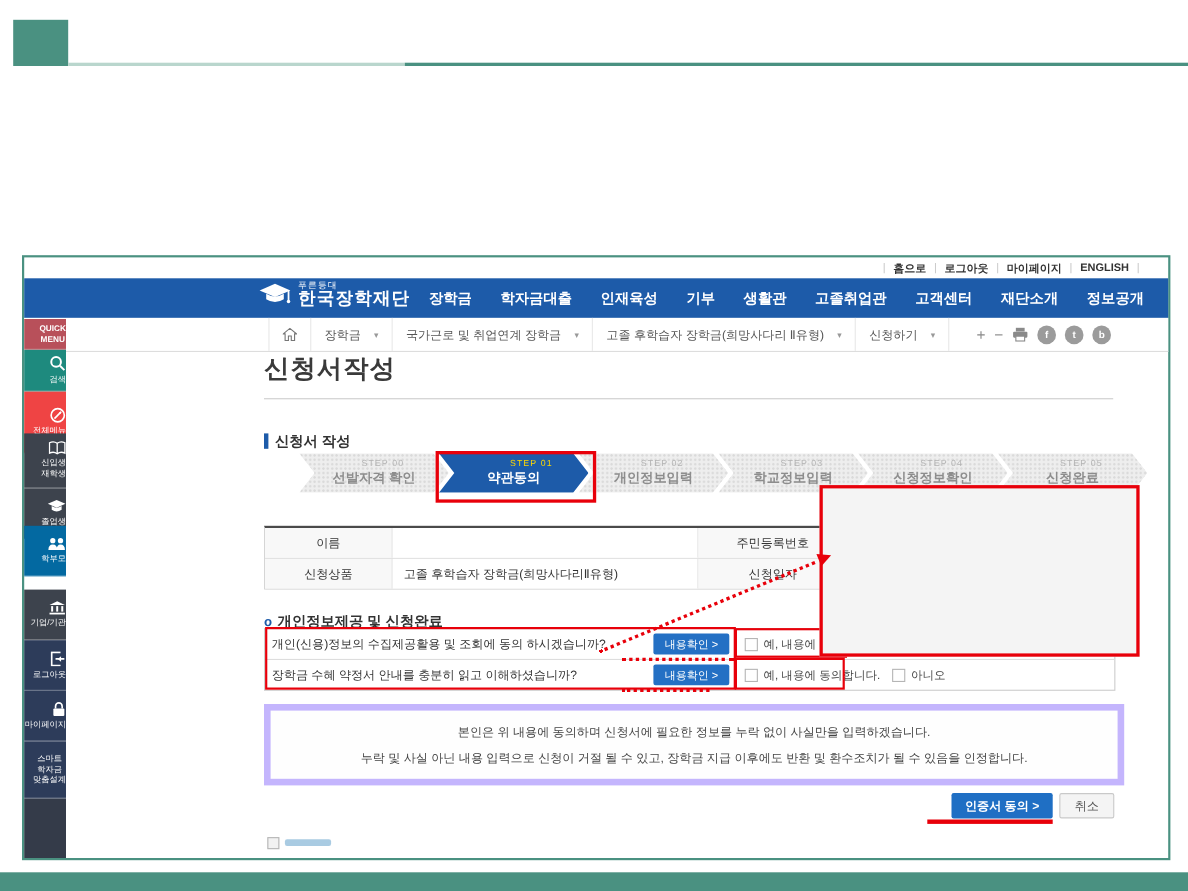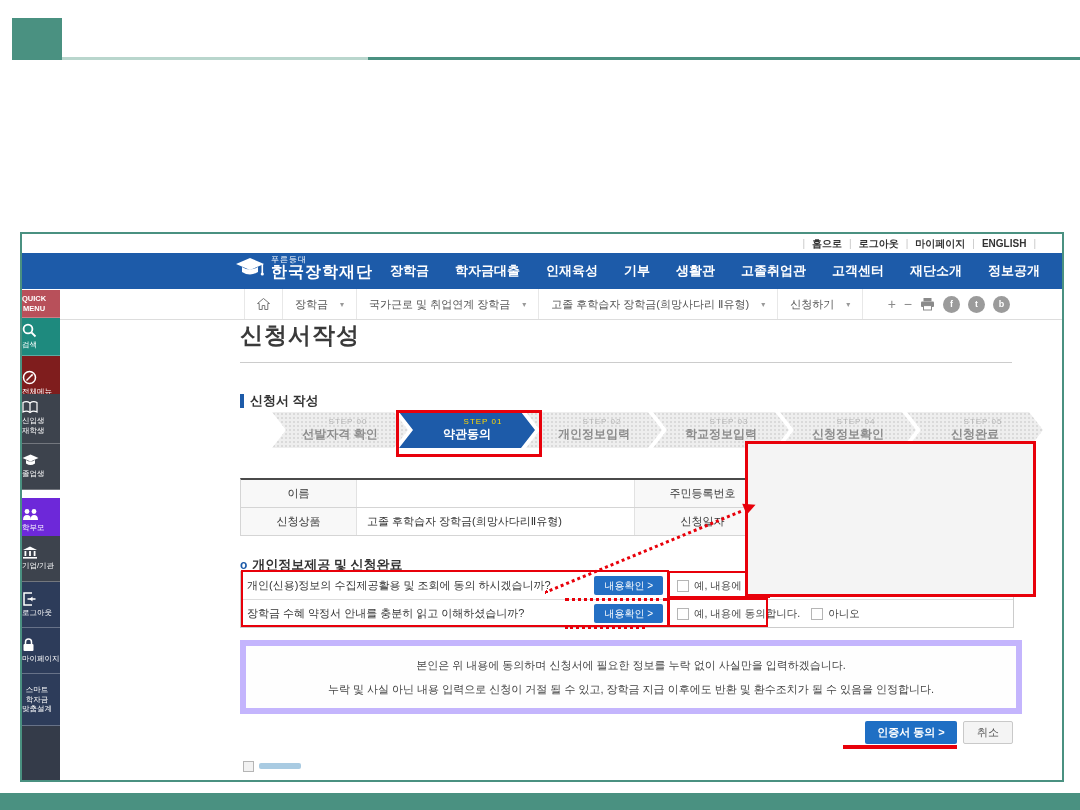--- a/index.html
+++ b/index.html
@@ -92,21 +92,21 @@
   .btn-confirm{left:843px;top:487px;width:92px;height:23px;background:#1f6fc4;color:#fff;font-size:11px;font-weight:bold;
                display:flex;align-items:center;justify-content:center;border-radius:2px;cursor:pointer;}
   .btn-underline{left:821px;top:511px;width:114px;height:4px;background:#e8000a;}
   .btn-cancel{left:941px;top:487px;width:50px;height:23px;background:#f4f4f4;border:1px solid #c9c9c9;color:#555;
               font-size:11px;display:flex;align-items:center;justify-content:center;border-radius:2px;cursor:pointer;box-sizing:border-box;}
 
   .trunc-box{left:221px;top:527px;width:9px;height:9px;border:1px solid #b5b5b5;background:#f2f2f2;}
   .trunc-link{left:237px;top:529px;width:42px;height:6px;background:#a9cbe2;border-radius:2px;}
 
   
-  .sb{left:0;width:38px;display:flex;flex-direction:column;align-items:flex-start;justify-content:center;gap:2px;
+  .sb{left:0;width:38px;display:flex;flex-direction:column;align-items:flex-end;justify-content:center;gap:2px;
       color:#fff;text-align:center;cursor:pointer;box-sizing:border-box;border-bottom:1px solid rgba(255,255,255,.28);z-index:8;}
   .sb .lbl{font-size:7.5px;line-height:1.3;white-space:pre-line;}
   .sb svg{display:block;}
 
   
   .big-overlay{left:723px;top:207px;width:291px;height:156px;background:#f4f4f4;border:3px solid #e8000a;z-index:10;box-sizing:border-box;}
   .rectA{left:219px;top:336px;width:428px;height:57px;border:2px solid #e8000a;z-index:12;box-sizing:border-box;}
   .rectB{left:646px;top:337px;width:102px;height:27px;border:2px solid #e8000a;z-index:5;box-sizing:border-box;}
   .rectC{left:646px;top:364px;width:100px;height:29px;border:2px solid #e8000a;z-index:12;box-sizing:border-box;}
   .dot-h1{left:543px;top:364px;width:102px;height:0;border-top:3px dotted #e8000a;z-index:20;}
@@ -301,21 +301,21 @@
       <div class="lbl" style="font-weight:bold">QUICK
 MENU</div>
     </div>
     <div class="abs sb" style="top:84px;height:38px;background:#1e8a7e">
       <svg width="15" height="15" viewBox="0 0 15 15">
         <circle cx="6" cy="6" r="4.4" fill="none" stroke="#fff" stroke-width="1.8"></circle>
         <line x1="9.5" y1="9.5" x2="13.5" y2="13.5" stroke="#fff" stroke-width="1.8"></line>
       </svg>
       <div class="lbl">검색</div>
     </div>
-    <div class="abs sb" style="top:122px;height:56px;background:#7f1d1d">
+    <div class="abs sb" style="top:122px;height:56px;background:#ef4444">
       <svg width="15" height="15" viewBox="0 0 15 15">
         <circle cx="7.5" cy="7.5" r="6" fill="none" stroke="#fff" stroke-width="1.5"></circle>
         <line x1="4.5" y1="10.5" x2="10.5" y2="4.5" stroke="#fff" stroke-width="1.5"></line>
         <polygon points="10.8,4.2 8.6,4.9 10.1,6.4" fill="#fff"></polygon>
       </svg>
       <div class="lbl">전체메뉴</div>
     </div>
     <div class="abs sb" style="top:160px;height:50px;background:#3d434d">
       <svg width="16" height="13" viewBox="0 0 16 13">
         <path d="M8,2 C6,0.5 3,0.5 1,1.5 V11 C3,10 6,10 8,11.5 C10,10 13,10 15,11 V1.5 C13,0.5 10,0.5 8,2 Z" fill="none" stroke="#fff" stroke-width="1.2"></path>
@@ -324,21 +324,21 @@
       <div class="lbl">신입생
 재학생</div>
     </div>
     <div class="abs sb" style="top:210px;height:46px;background:#3d434d">
       <svg width="17" height="13" viewBox="0 0 17 13">
         <polygon points="8.5,0.5 16.5,4 8.5,7.5 0.5,4" fill="#fff"></polygon>
         <path d="M4,6 v3.5 q4.5,3 9,0 V6 q-4.5,3 -9,0 z" fill="#fff"></path>
       </svg>
       <div class="lbl">졸업생</div>
     </div>
-    <div class="abs sb" style="top:264px;height:46px;background:#6d28d9">
+    <div class="abs sb" style="top:244px;height:46px;background:#0369a1">
       <svg width="17" height="13" viewBox="0 0 17 13">
         <circle cx="5" cy="3.5" r="2.4" fill="#fff"></circle>
         <path d="M1,12 q0,-5 4,-5 q4,0 4,5 z" fill="#fff"></path>
         <circle cx="12" cy="3.5" r="2.4" fill="#fff"></circle>
         <path d="M8.5,12 q0,-5 3.5,-5 q4,0 4,5 z" fill="#fff"></path>
       </svg>
       <div class="lbl">학부모</div>
     </div>
     <div class="abs sb" style="top:302px;height:46px;background:#3d434d">
       <svg width="16" height="13" viewBox="0 0 16 13">

